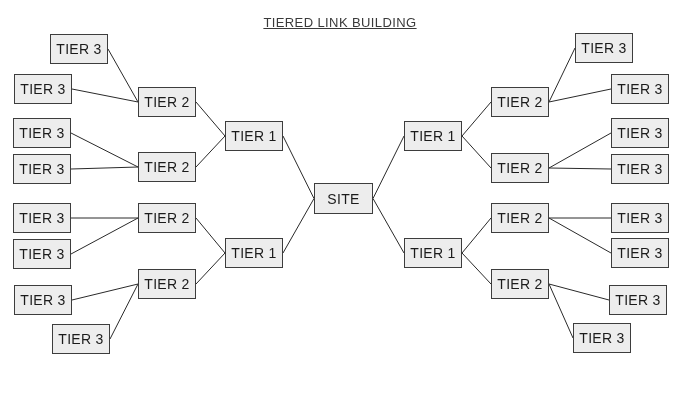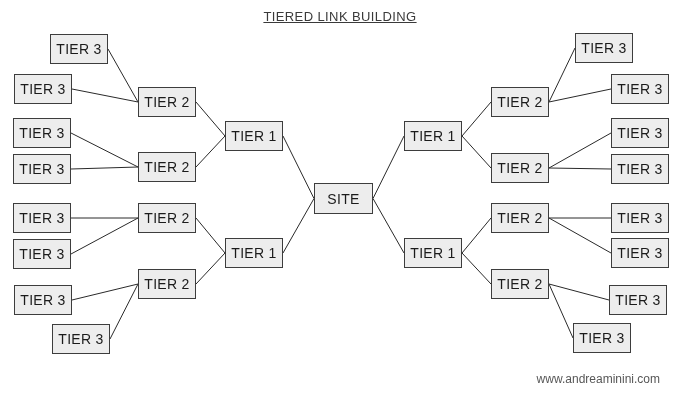--- a/index.html
+++ b/index.html
@@ -1,19 +1,19 @@
 <!DOCTYPE html>
 <html style="--box-fill: #ededed; --box-border: #3d3d3d;"><head>
 <meta charset="utf-8">
 <style>
   html,body { margin:0; padding:0; background:#ffffff; }
   body { width:700px; height:400px; font-family:"Liberation Sans", sans-serif; }
   .canvas { position:relative; width:700px; height:400px; background:#ffffff; overflow:hidden; }
   .title {
-    position:absolute; top:9px; left:0; width:680px;
+    position:absolute; top:15px; left:0; width:680px;
     text-align:center; font-size:13px; color:#3a3a3a;
     text-decoration:underline; letter-spacing:0.4px;
   }
   svg.lines { position:absolute; top:0; left:0; width:700px; height:400px; }
   .node {
     position:absolute; box-sizing:border-box;
     background:var(--box-fill,#ededed);
     border:1px solid var(--box-border,#3d3d3d);
     display:flex; align-items:center; justify-content:center;
     font-size:14px; color:#1b1b1b; letter-spacing:0.3px;
@@ -83,14 +83,13 @@
       <div class="node" style="left: 491px; top: 269px; width: 58px; height: 30px;">TIER 2</div>
       <div class="node" style="left: 575px; top: 33px; width: 58px; height: 30px;">TIER 3</div>
       <div class="node" style="left: 611px; top: 74px; width: 58px; height: 30px;">TIER 3</div>
       <div class="node" style="left: 611px; top: 118px; width: 58px; height: 30px;">TIER 3</div>
       <div class="node" style="left: 611px; top: 154px; width: 58px; height: 30px;">TIER 3</div>
       <div class="node" style="left: 611px; top: 203px; width: 58px; height: 30px;">TIER 3</div>
       <div class="node" style="left: 611px; top: 238px; width: 58px; height: 30px;">TIER 3</div>
       <div class="node" style="left: 609px; top: 285px; width: 58px; height: 30px;">TIER 3</div>
       <div class="node" style="left: 573px; top: 323px; width: 58px; height: 30px;">TIER 3</div>
     </div>
-  <div class="watermark" style="color: rgb(87, 87, 87);">www.andreaminini.com</div>
 </div>
 
 </body></html>

